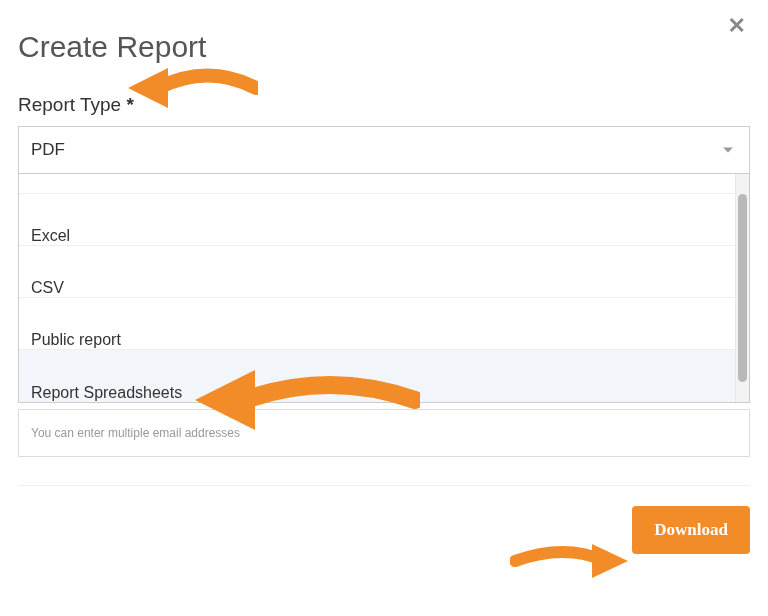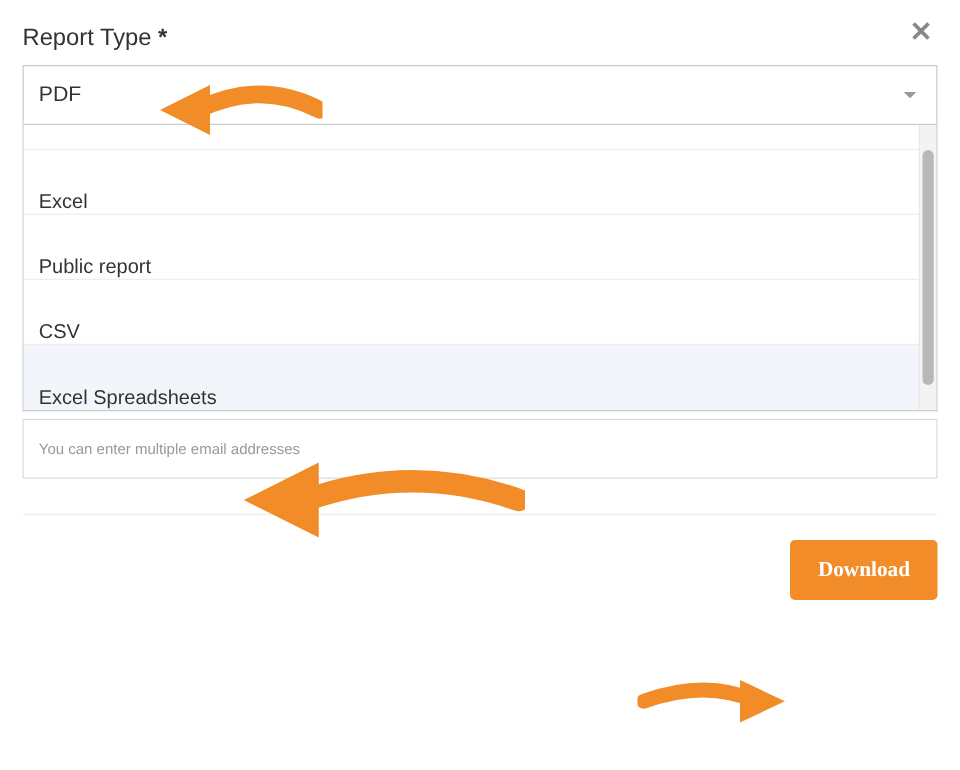--- a/index.html
+++ b/index.html
@@ -149,47 +149,48 @@
     pointer-events: none;
   }
 </style>
 </head>
 <body>
 
 <div class="dialog">
 
   <div class="close-icon">✕</div>
 
+  <h1 class="dialog-title">Create Report</h1>
 
   <div class="field-label">
     <span>Report Type</span>
     <span class="req">*</span>
   </div>
 
   <div class="select-box">
     <span>PDF</span>
     <span class="caret"></span>
   </div>
 
   <div class="dropdown-wrap">
     <div class="dropdown-list">
       <div class="dropdown-item partial">
         <span>PDF</span>
       </div>
       <div class="dropdown-item">
         <span>Excel</span>
       </div>
       <div class="dropdown-item">
+        <span>CSV</span>
+      </div>
+      <div class="dropdown-item">
         <span>Public report</span>
       </div>
-      <div class="dropdown-item">
-        <span>CSV</span>
-      </div>
       <div class="dropdown-item highlight">
-        <span>Excel Spreadsheets</span>
+        <span>Report Spreadsheets</span>
       </div>
     </div>
     <div class="scrollbar-track">
       <div class="scrollbar-thumb"></div>
     </div>
   </div>
 
   <input class="email-input" type="text" placeholder="You can enter multiple email addresses" style="">
 
   <div class="divider"></div>

